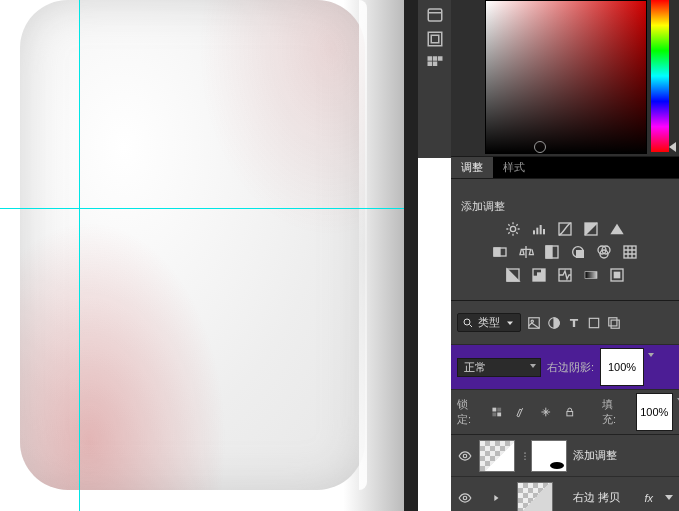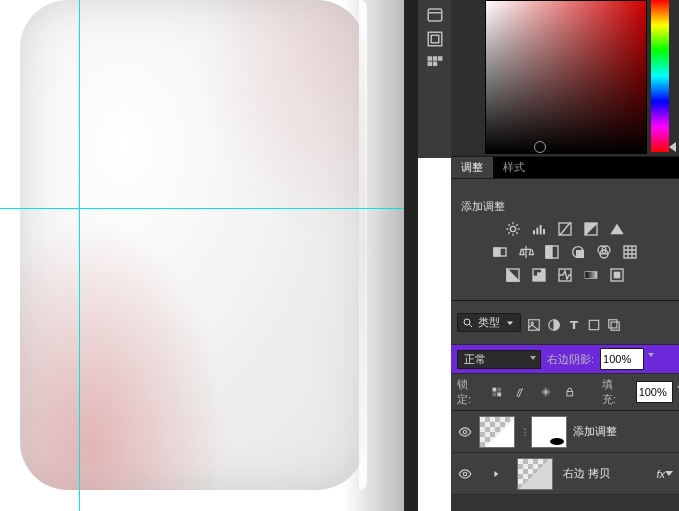--- a/index.html
+++ b/index.html
@@ -19,44 +19,44 @@
 .hue-strip{position:absolute;right:10px;top:0;width:18px;height:152px;background:linear-gradient(to bottom,#f00,#ff0,#0f0,#0ff,#00f,#f0f,#f00)}
 .hue-strip .arrow{position:absolute;right:-7px;bottom:0;width:0;height:0;border-top:5px solid transparent;border-bottom:5px solid transparent;border-right:7px solid #ccc}
 .tab-strip{height:21px;background:#000000;display:flex;border-bottom:1px solid #1a1a1a}
 .tab{padding:0 10px;line-height:21px;color:#999;cursor:pointer}
 .tab.active{background:#3f3f3f;color:#eee}
 .adjust-panel{background:#3f3f3f;padding:20px 10px 10px;border-bottom:1px solid #1a1a1a}
 .adjust-title{color:#ddd;margin-bottom:6px}
 .icon-row{display:flex;gap:8px;justify-content:center;margin:7px 0}
 .icon-row svg{width:18px;height:16px;color:#c9c9c9;cursor:pointer}
 .layers-head .tab-strip{border-bottom:none}
-.layer-toolbar{background:#3f3f3f;padding:12px 6px;display:flex;align-items:flex-end;gap:6px;border-bottom:1px solid #2a2a2a}
+.layer-toolbar{background:#3f3f3f;padding:12px 6px;display:flex;align-items:center;gap:6px;border-bottom:1px solid #2a2a2a}
 .kind-filter{display:flex;align-items:center;background:#2b2b2b;border:1px solid #1a1a1a;border-radius:2px;padding:1px 4px;gap:4px;color:#ddd}
 .kind-filter svg{width:12px;height:12px}
 .mini-ico{width:14px;height:14px;color:#c6c6c6;cursor:pointer}
-.opacity-row{background:#6d28d9;padding:3px 6px;display:flex;align-items:center;gap:6px;border-bottom:1px solid #2a2a2a}
+.opacity-row{background:#4c1d95;padding:3px 6px;display:flex;align-items:center;gap:6px;border-bottom:1px solid #2a2a2a}
 .select-box{background:#2b2b2b;border:1px solid #1a1a1a;padding:1px 16px 1px 6px;color:#ddd;position:relative;min-width:60px}
 .select-box::after{content:"";position:absolute;right:4px;top:5px;border-left:3px solid transparent;border-right:3px solid transparent;border-top:4px solid #aaa}
-.pct-box{background:#fff;color:#000;border:1px solid #1a1a1a;width:38px;text-align:left;padding:4px 2px;position:relative}
+.pct-box{background:#fff;color:#000;border:1px solid #1a1a1a;width:38px;text-align:center;padding:12px 2px;position:relative}
 .pct-box::after{content:"";position:absolute;right:-11px;top:4px;border-left:3px solid transparent;border-right:3px solid transparent;border-top:4px solid #aaa}
 .lock-row{background:#3f3f3f;padding:3px 6px;display:flex;align-items:center;gap:13px;border-bottom:1px solid #222}
 .layers-list{background:#3f3f3f}
 .layer{display:flex;align-items:center;height:41px;border-bottom:1px solid #2c2c2c;padding-right:4px;position:relative}
 .layer.selected{background:#5a7aa3}
 .layer.selected .layer-label{color:#fff}
 .eye{width:28px;display:flex;justify-content:center;color:#ccc}
 .eye svg{width:14px;height:14px}
 .thumb{width:34px;height:30px;margin-right:4px;position:relative;background:repeating-conic-gradient(#bbb 0 25%,#eee 0 50%) 0 0/10px 10px;border:1px solid #6f6f6f}
 .thumb .thumb-inner{position:absolute;inset:0}
 .thumb.group{background:#3f3f3f;border:none;display:flex;align-items:center;justify-content:center}
 .mask{width:34px;height:30px;background:#fff;border:1px solid #6f6f6f;margin-right:6px;position:relative}
 .mask .blob{position:absolute;right:2px;bottom:2px;width:14px;height:7px;background:#000;border-radius:50%}
 .chain{width:10px;text-align:center;color:#ccc;font-size:9px;margin:0 1px}
 .layer-label{color:#e5e5e5;flex:1}
-.fx-badge{color:#ddd;font-style:italic;margin-right:0}
+.fx-badge{color:#ddd;font-style:italic;margin-right:12px}
 .collapse-arrow{border-left:4px solid transparent;border-right:4px solid transparent;border-top:5px solid #ccc;margin-right:2px}
 .label-sm{color:#bbb}
 </style>
 </head>
 <body>
 
 <div class="canvas-area">
   <div class="canvas-shape"></div>
   <div class="guide-h"></div>
   <div class="guide-v"></div>
@@ -269,18 +269,18 @@
           </svg>
         </div>
       <div class="thumb group">
           <svg width="10" height="10" viewBox="0 0 24 24" fill="#ccc">
             <polygon points="8,5 18,12 8,19"></polygon>
           </svg>
         </div>
       <div class="thumb">
           <div class="thumb-inner" style="background:linear-gradient(135deg,transparent 50%,#d8d8d8 50%)"></div>
         </div>
-      <span class="layer-label" style="margin-left:6px">右边 拷贝</span>
+      <span class="layer-label" style="margin-left:16px">右边 拷贝</span>
       <span class="fx-badge">fx</span>
       <div class="collapse-arrow"></div>
     </div>
   </div>
 </div>
 
 </body></html>

